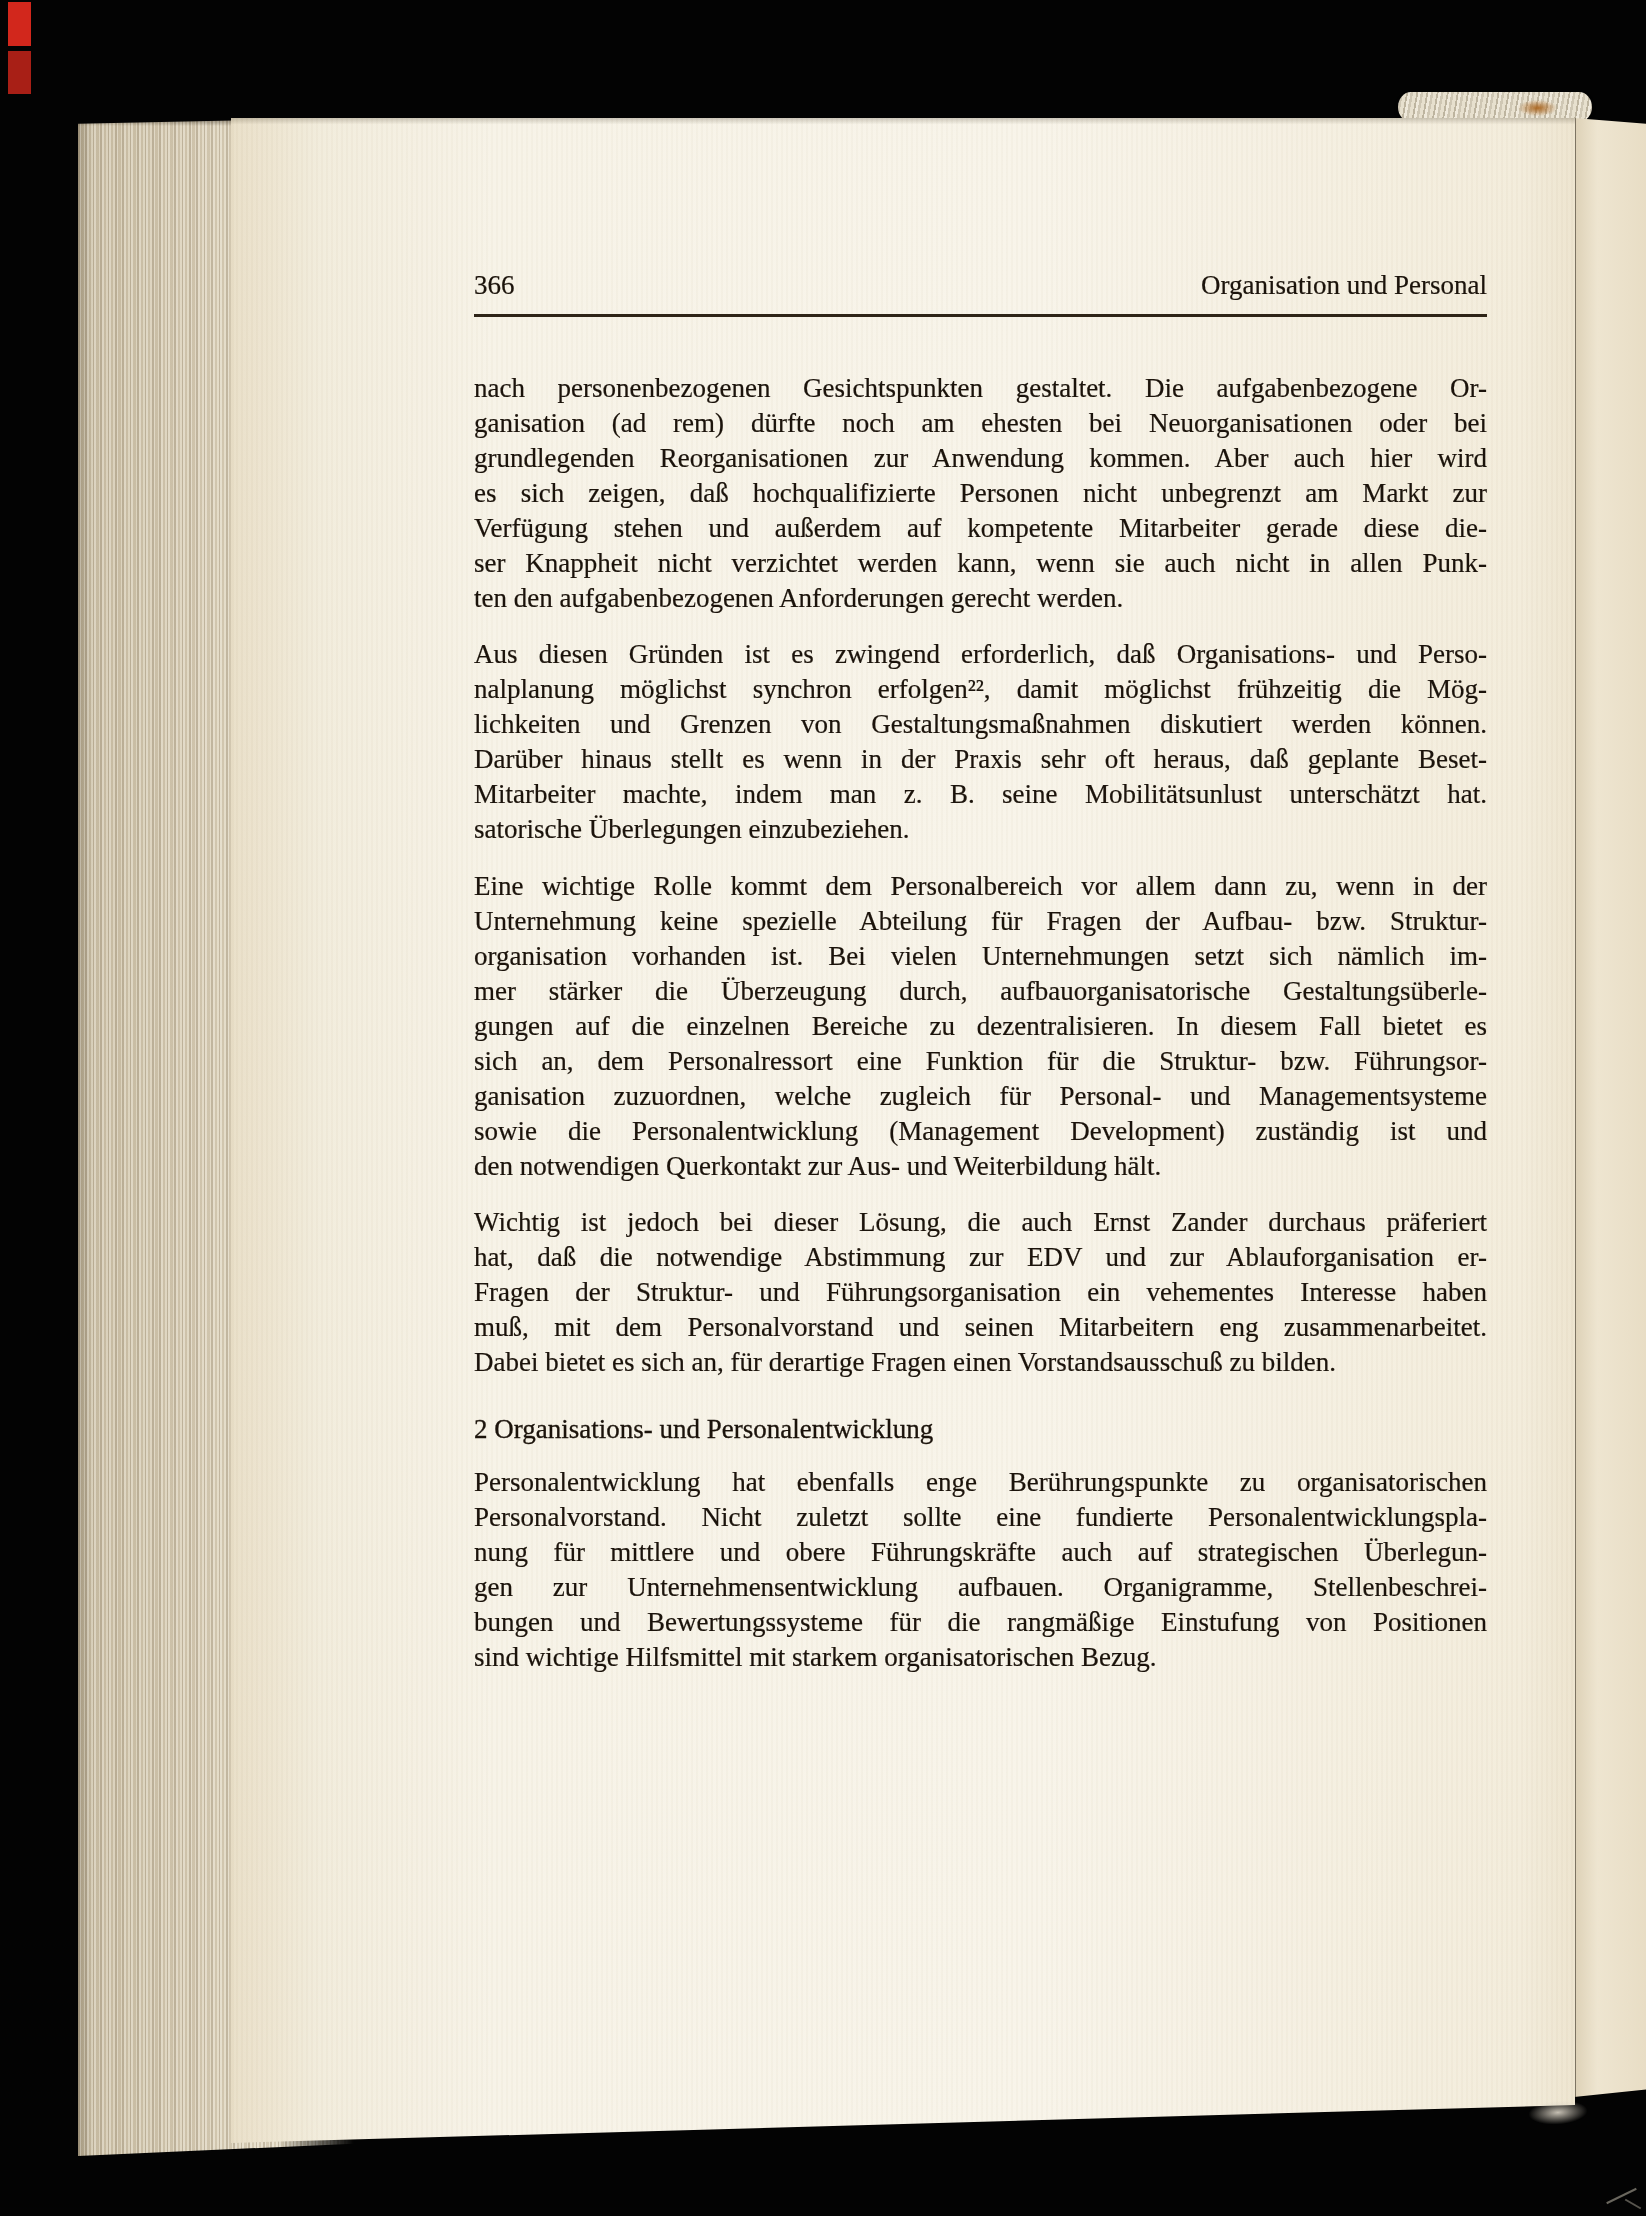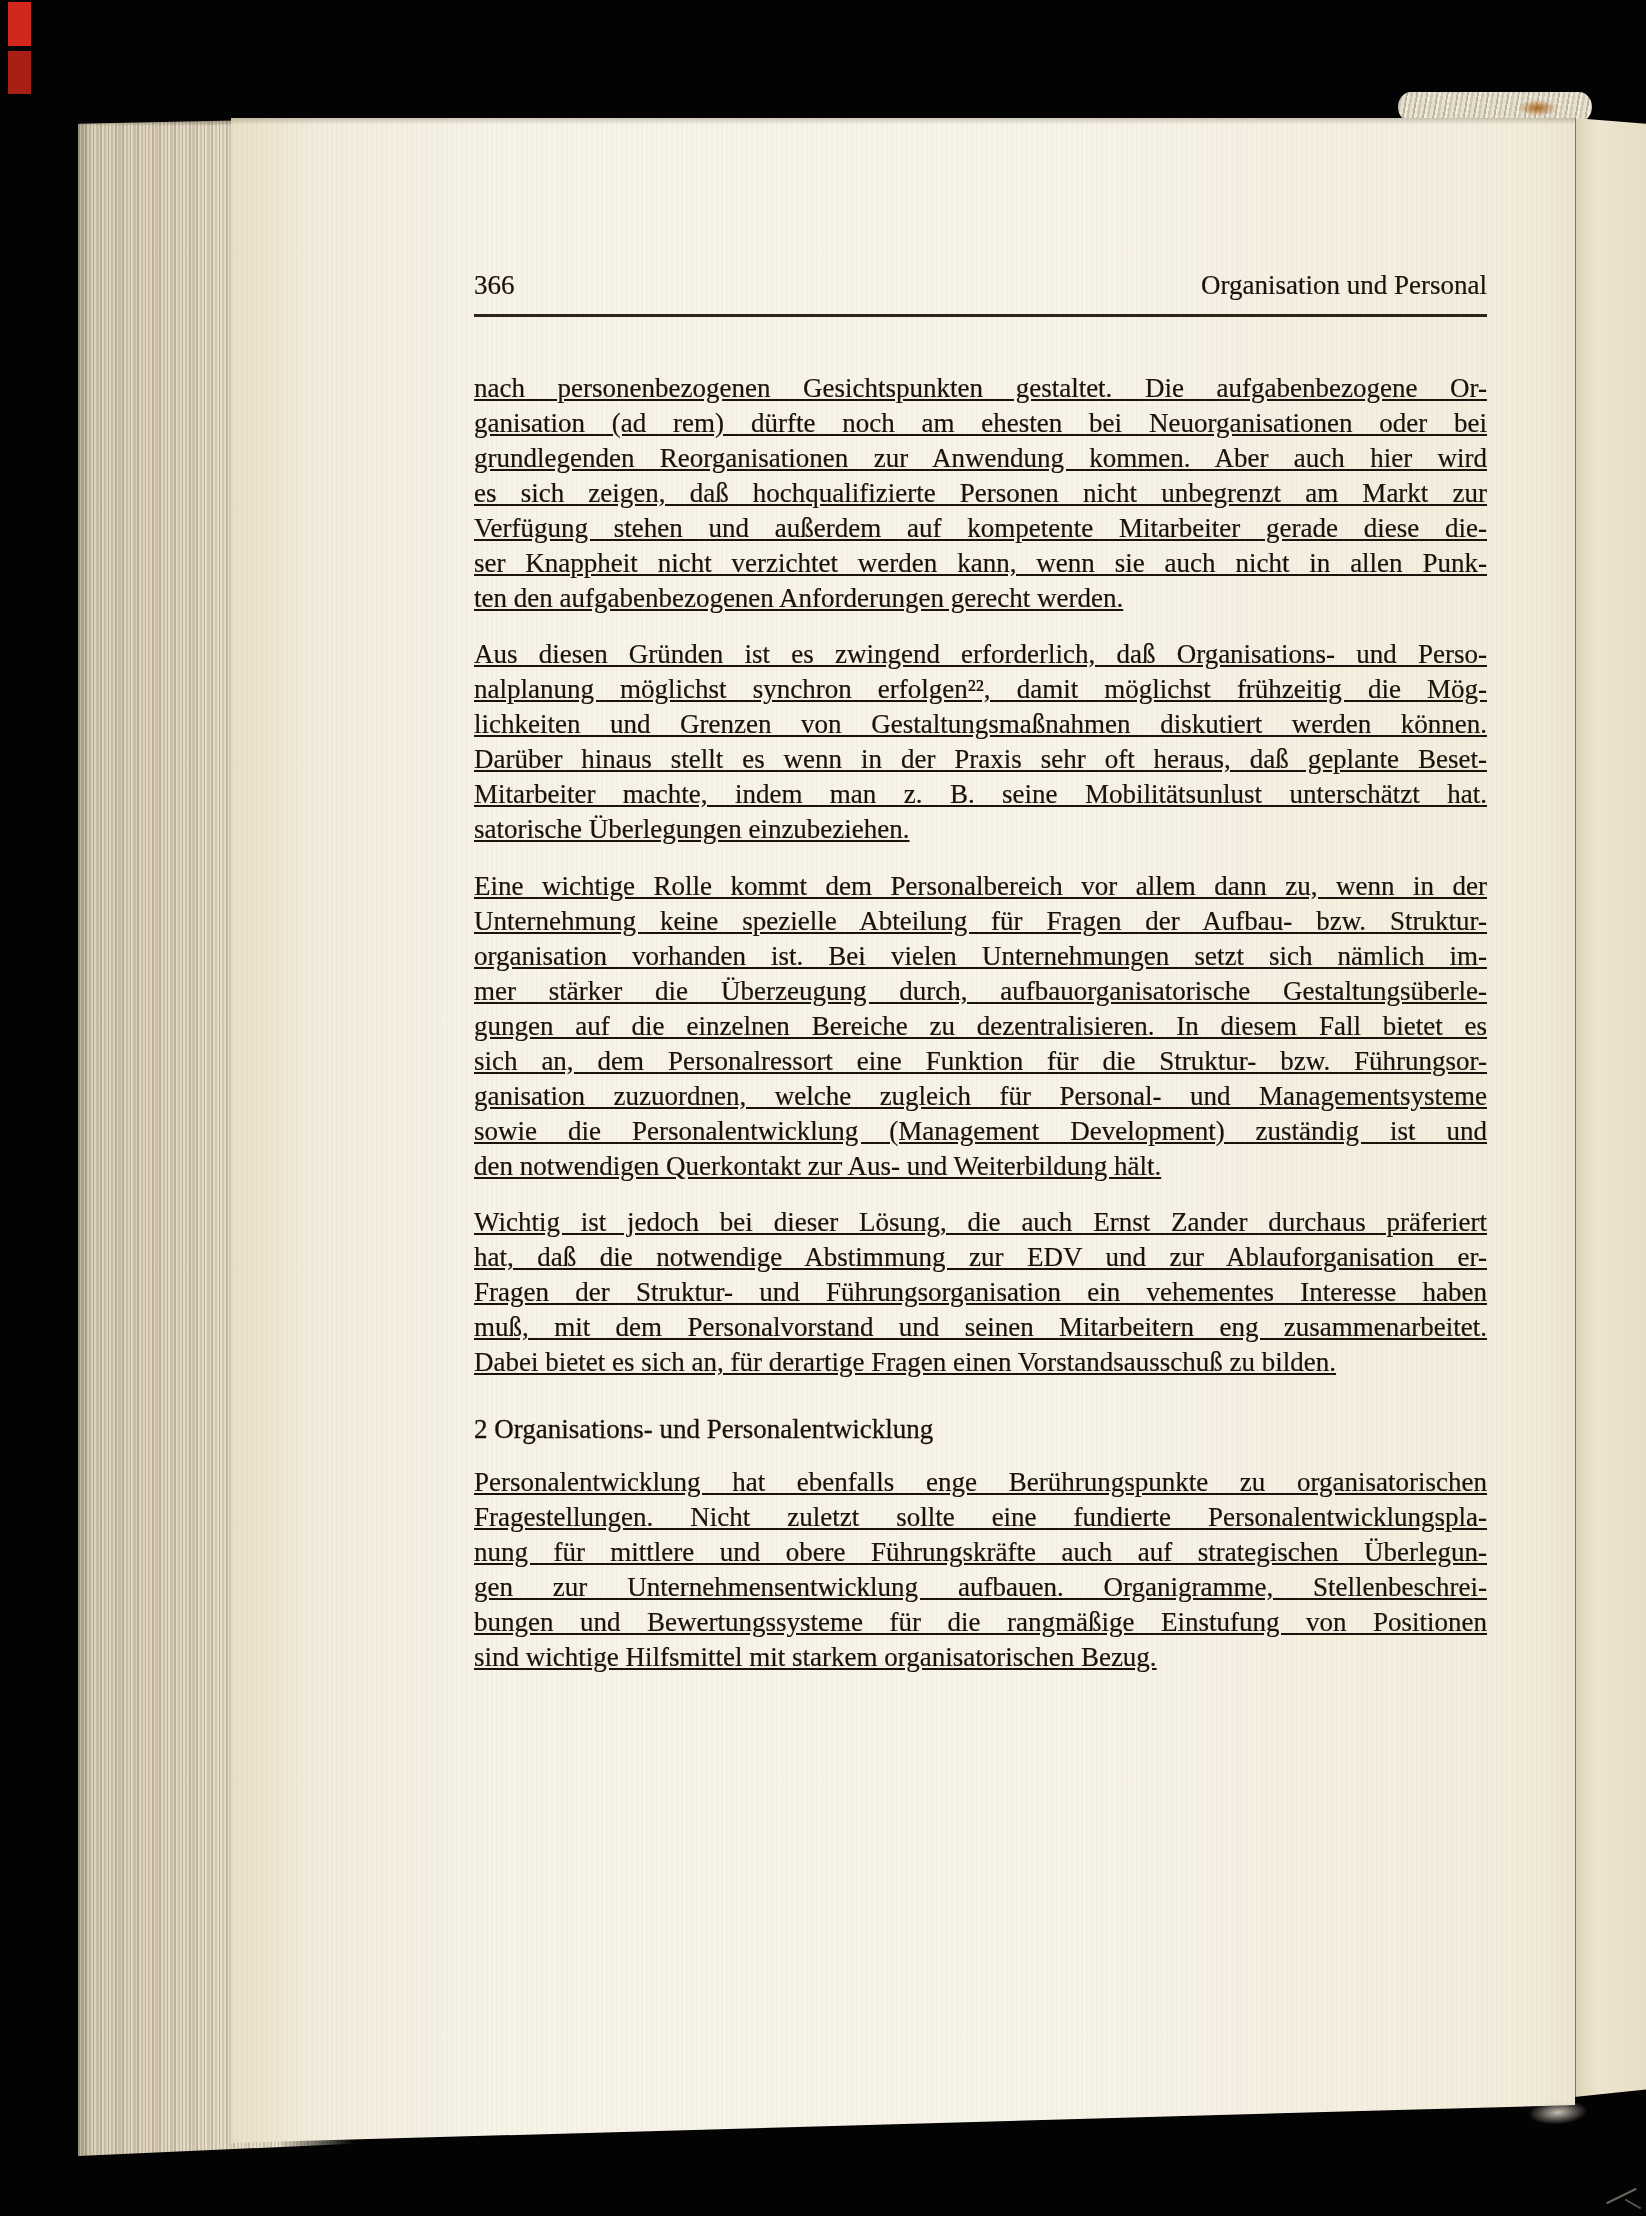--- a/index.html
+++ b/index.html
@@ -112,21 +112,20 @@
   .head-rule {
     margin-top: 14px; height: 0;
     border-top: 3.3px solid #2e2417;
   }
   .body-text { margin-top: 54px; }
   .para { margin: 0 0 21.4px 0; }
   .tline {
     line-height: 35px; height: 35px;
     text-align: justify; text-align-last: justify;
     white-space: nowrap;
-    text-decoration: underline;
   }
   .tline-last { text-align-last: left; }
   .section-heading {
     margin: 32px 0 18px 0;
     font-weight: normal;
     line-height: 35px;
     -webkit-text-stroke: 0.3px currentColor;
   }
 </style>
 </head>
@@ -185,21 +184,21 @@
           <div class="tline">hat, daß die notwendige Abstimmung zur EDV und zur Ablauforganisation er-</div>
           <div class="tline">Fragen der Struktur- und Führungsorganisation ein vehementes Interesse haben</div>
           <div class="tline">muß, mit dem Personalvorstand und seinen Mitarbeitern eng zusammenarbeitet.</div>
           <div class="tline tline-last">Dabei bietet es sich an, für derartige Fragen einen Vorstandsausschuß zu bilden.</div>
         </div>
 
       <div class="section-heading">2 Organisations- und Personalentwicklung</div>
 
       <div class="para">
           <div class="tline">Personalentwicklung hat ebenfalls enge Berührungspunkte zu organisatorischen</div>
-          <div class="tline">Fragestellungen. Nicht zuletzt sollte eine fundierte Personalentwicklungspla-</div>
+          <div class="tline">Personalvorstand. Nicht zuletzt sollte eine fundierte Personalentwicklungspla-</div>
           <div class="tline">nung für mittlere und obere Führungskräfte auch auf strategischen Überlegun-</div>
           <div class="tline">gen zur Unternehmensentwicklung aufbauen. Organigramme, Stellenbeschrei-</div>
           <div class="tline">bungen und Bewertungssysteme für die rangmäßige Einstufung von Positionen</div>
           <div class="tline tline-last">sind wichtige Hilfsmittel mit starkem organisatorischen Bezug.</div>
         </div>
     </div>
 
   </div>
 </div>
 

